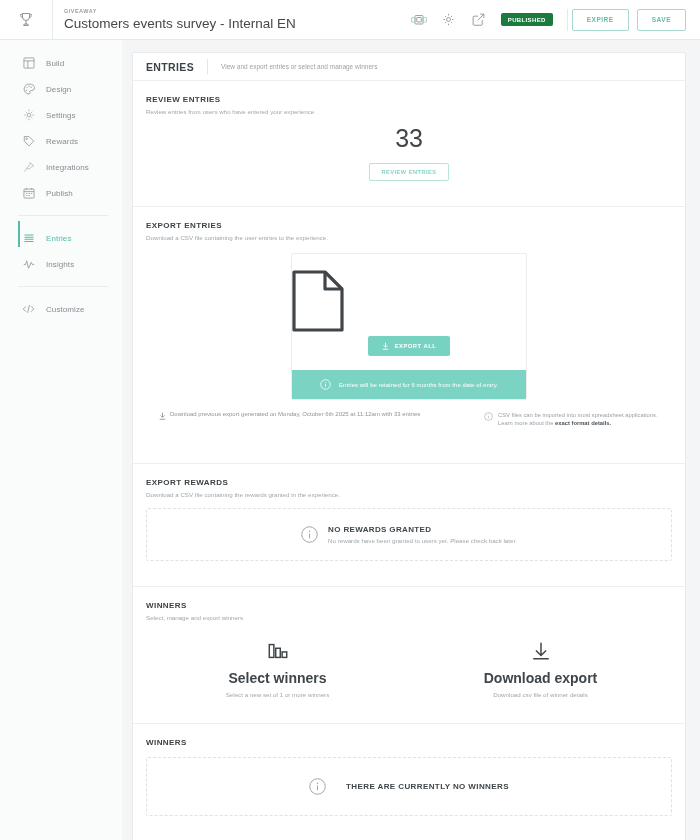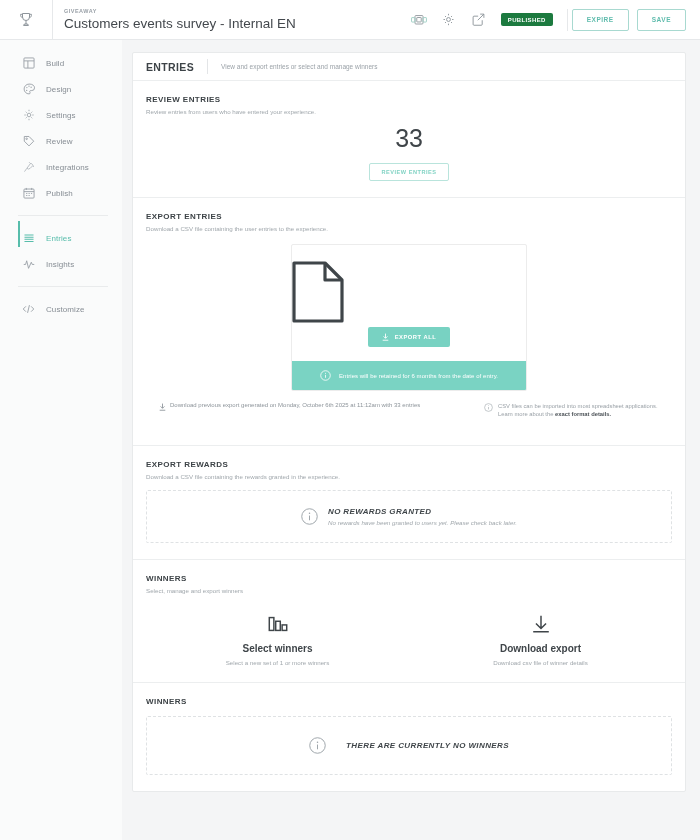--- a/index.html
+++ b/index.html
@@ -77,21 +77,21 @@
     display: flex; align-items: center; height: 28px;
     padding: 0 13px; border-bottom: 1px solid #eceeef;
   }
   .panel-head h1 {
     font-size: 10.5px; font-weight: 700; letter-spacing: .035em; color: #3d4347;
     text-transform: uppercase;
   }
   .panel-head .vline { width: 1px; height: 15px; background: #e3e5e7; margin: 0 13px; }
   .panel-head .sub { font-size: 6.5px; color: #9ba2a8; }
 
-  .section { padding: 14px 13px 16px; border-bottom: 1px solid #eceeef; }
+  .section { padding: 14px 13px 25px; border-bottom: 1px solid #eceeef; }
   .section.nolb { border-bottom: none; }
   .sec-title {
     font-size: 8px; font-weight: 700; letter-spacing: .055em; color: #3d4347;
     text-transform: uppercase; margin-bottom: 4px;
   }
   .sec-sub { font-size: 6.2px; color: #a0a7ac; }
 
   
   .review-block { text-align: center; margin-top: 8px; }
   .big-number { font-size: 25px; color: #3f4549; font-weight: 400; line-height: 30px; letter-spacing: -.01em; }
@@ -125,34 +125,34 @@
     font-size: 6px; letter-spacing: .01em;
   }
   .footnotes { display: flex; padding: 11px 13px 11px; gap: 14px; align-items: flex-start; }
   .fn-left { flex: 1; display: flex; align-items: flex-start; gap: 4px; font-size: 6px; color: #8d949a; cursor: pointer; }
   .fn-right { width: 175px; display: flex; gap: 5px; align-items: flex-start; font-size: 5.8px; color: #9aa1a7; line-height: 8px; }
   .fn-right b { color: #4d5358; font-weight: 700; }
 
   
   .empty-box {
     margin-top: 10px; border: 1px dashed #dfe2e4; border-radius: 2px;
-    padding: 16px 14px; display: flex; align-items: flex-start; justify-content: center; font-style: italic;
+    padding: 16px 14px; display: flex; align-items: flex-start; justify-content: center;
   }
   .empty-inner { display: flex; gap: 10px; align-items: center; }
   .empty-title {
     font-size: 8px; font-weight: 700; letter-spacing: .045em; color: #3f4549;
     text-transform: uppercase; margin-bottom: 3px;
   }
   .empty-sub { font-size: 6.2px; color: #a0a7ac; }
 
   
   .winner-actions { display: flex; margin-top: 18px; }
   .wa { flex: 1; text-align: center; cursor: pointer; }
   .wa-icon { height: 24px; display: flex; align-items: center; justify-content: center; margin-bottom: 7px; }
-  .wa-title { font-size: 10px; color: #3f4549; font-weight: 700; margin-bottom: 5px; }
+  .wa-title { font-size: 14px; color: #3f4549; font-weight: 700; margin-bottom: 5px; }
   .wa-sub { font-size: 6.2px; color: #a0a7ac; }
 
   .empty-box.single { padding: 20px 14px; }
   .empty-center { display: flex; gap: 20px; align-items: center; }
   .empty-center .empty-title { margin-bottom: 0; letter-spacing: .05em; }
 
   svg { display: block; }
 </style>
 </head>
 <body>
@@ -248,21 +248,21 @@
         <span class="lbl">Settings</span>
       </div>
 
       <div class="nav-item">
         <span class="ico">
           <svg width="12" height="12" viewBox="0 0 13 13" fill="none" stroke="#9aa1a7" stroke-width="1">
             <path d="M1.4 6.7V1.6h5.1l5.1 5.1-5.1 5.1-5.1-5.1z"></path>
             <circle cx="3.9" cy="4.1" r=".85"></circle>
           </svg>
         </span>
-        <span class="lbl">Review</span>
+        <span class="lbl">Rewards</span>
       </div>
 
       <div class="nav-item">
         <span class="ico">
           <svg width="12" height="12" viewBox="0 0 13 13" fill="none" stroke="#b6bcc1" stroke-width="1">
             <path d="M8.5 2.2L11 4.7 7.8 7.9a2.6 2.6 0 0 1-3.6 0L8.5 2.2z"></path>
             <path d="M4.2 7.9L1.6 11.5"></path>
               <path d="M6.6 1.3L8.1 2.8M10.3 5L11.8 6.5"></path>
           </svg>
         </span>

